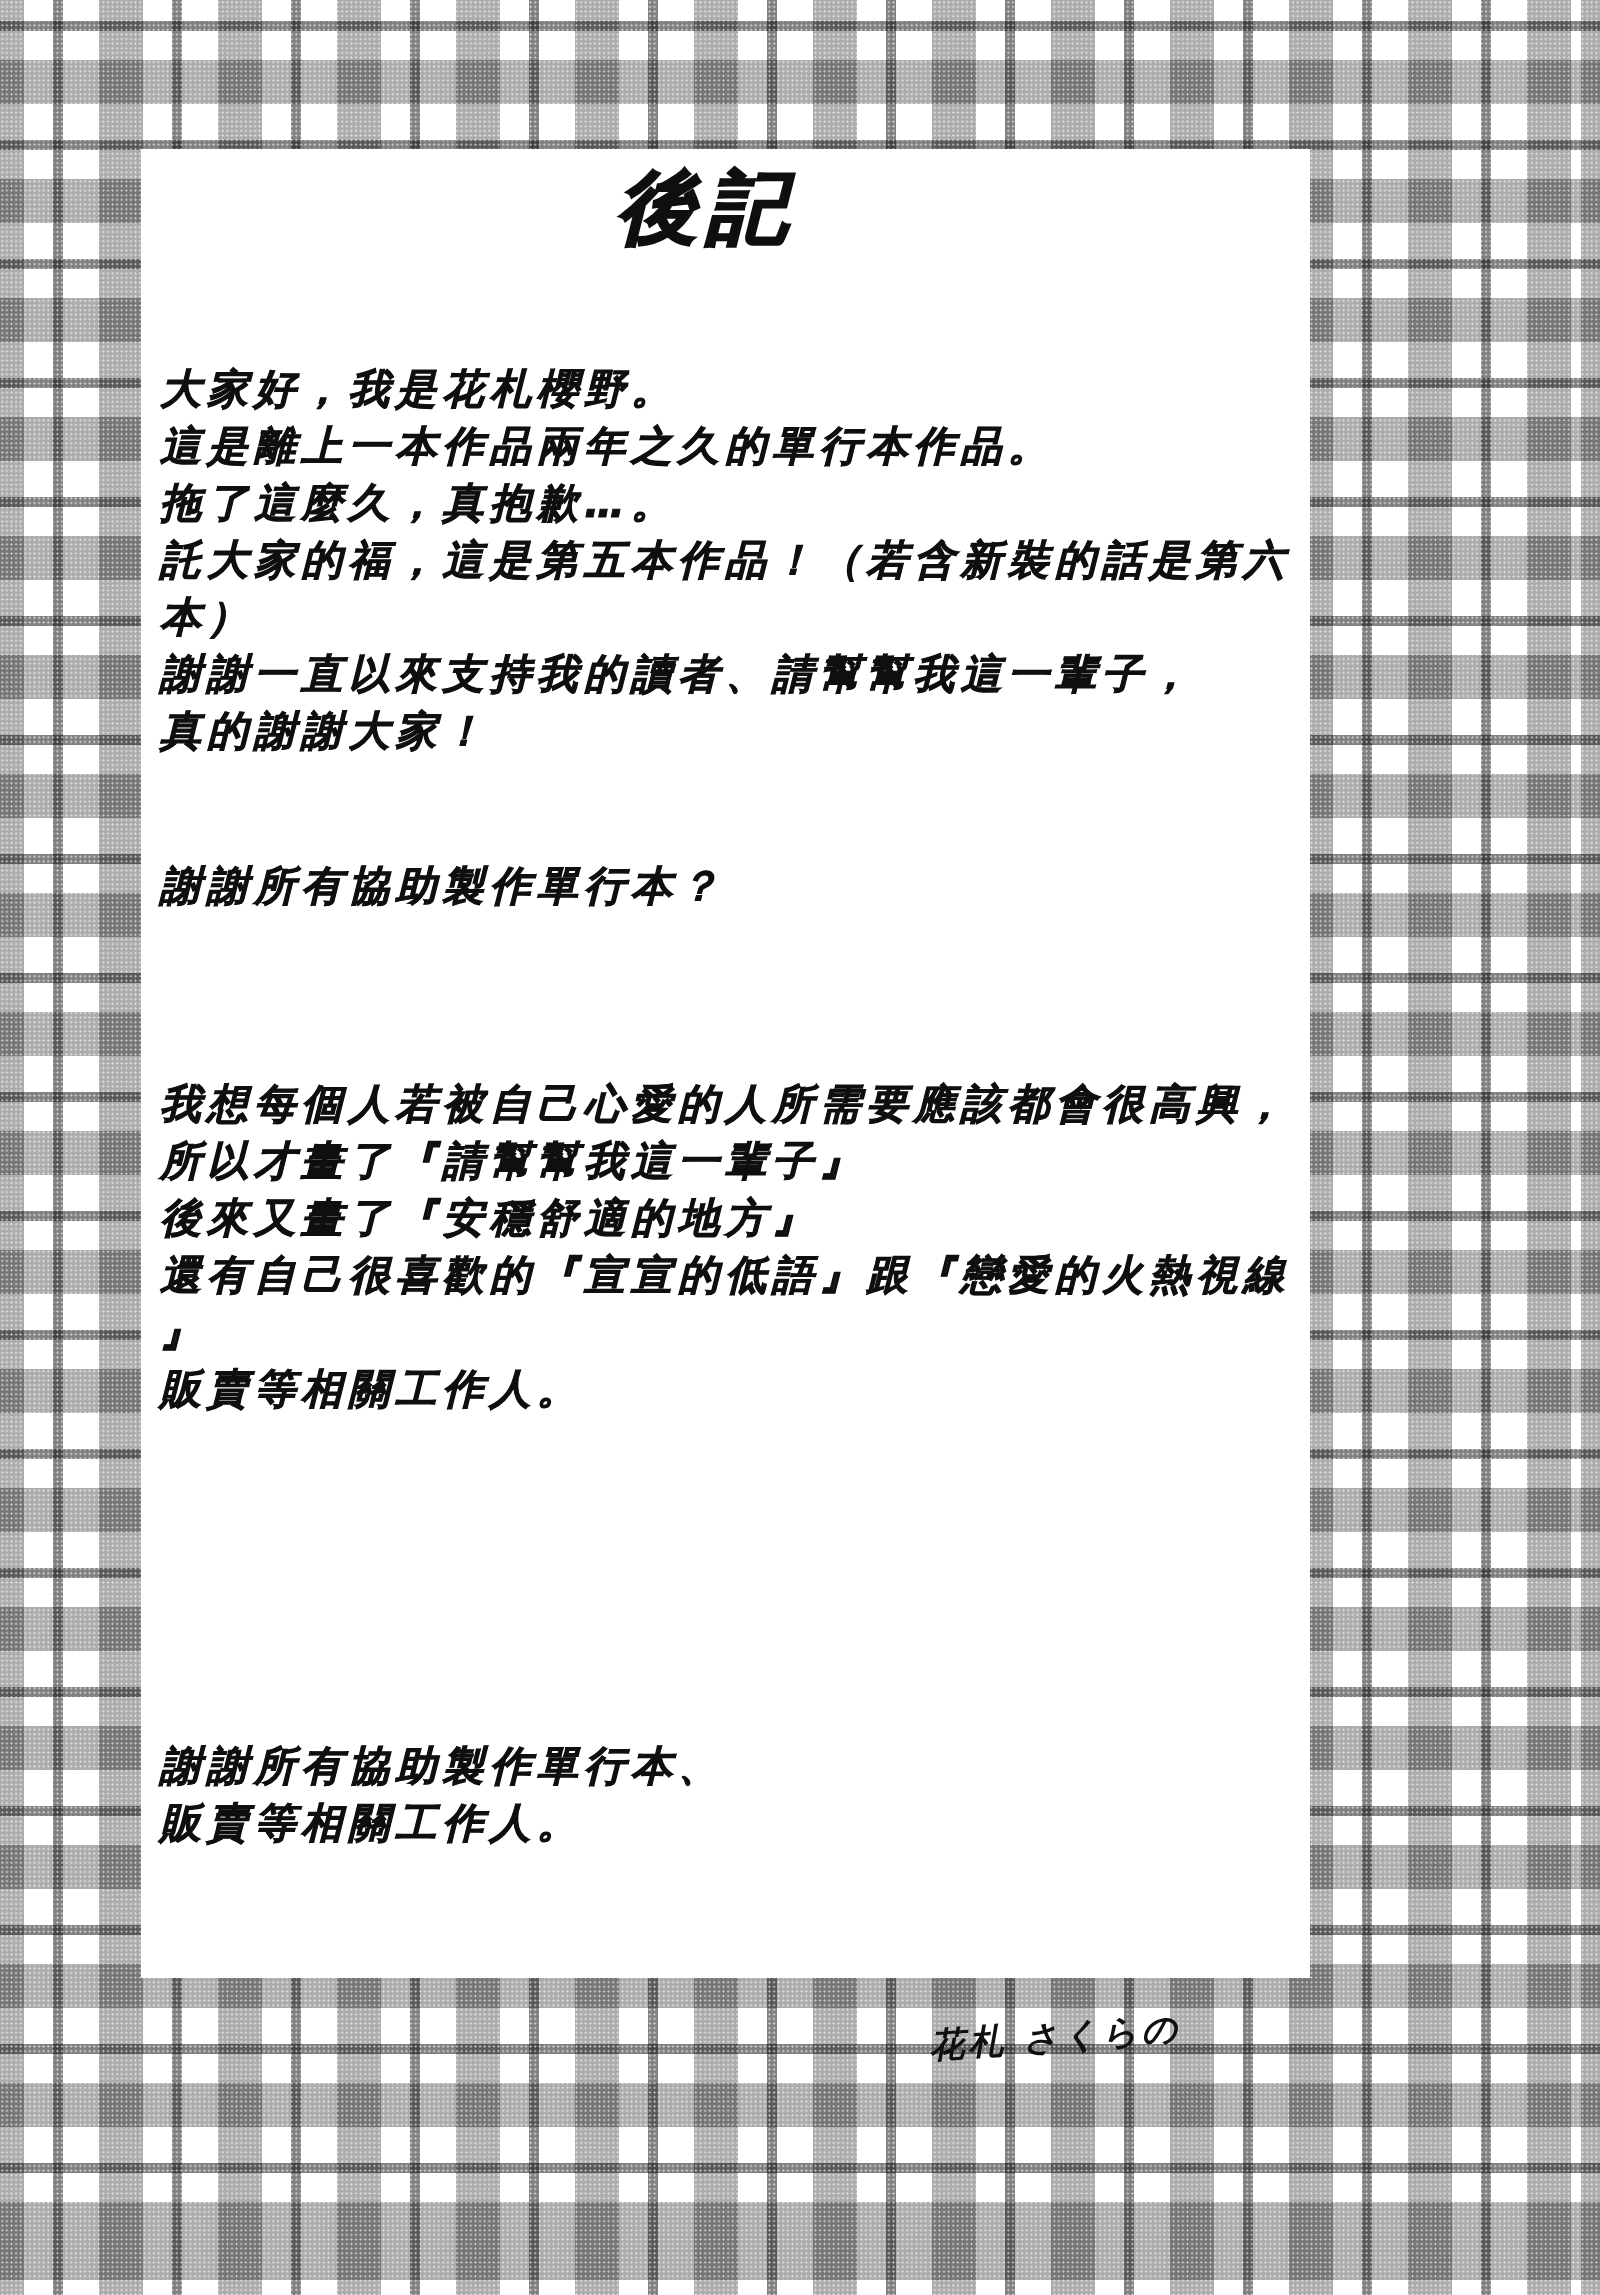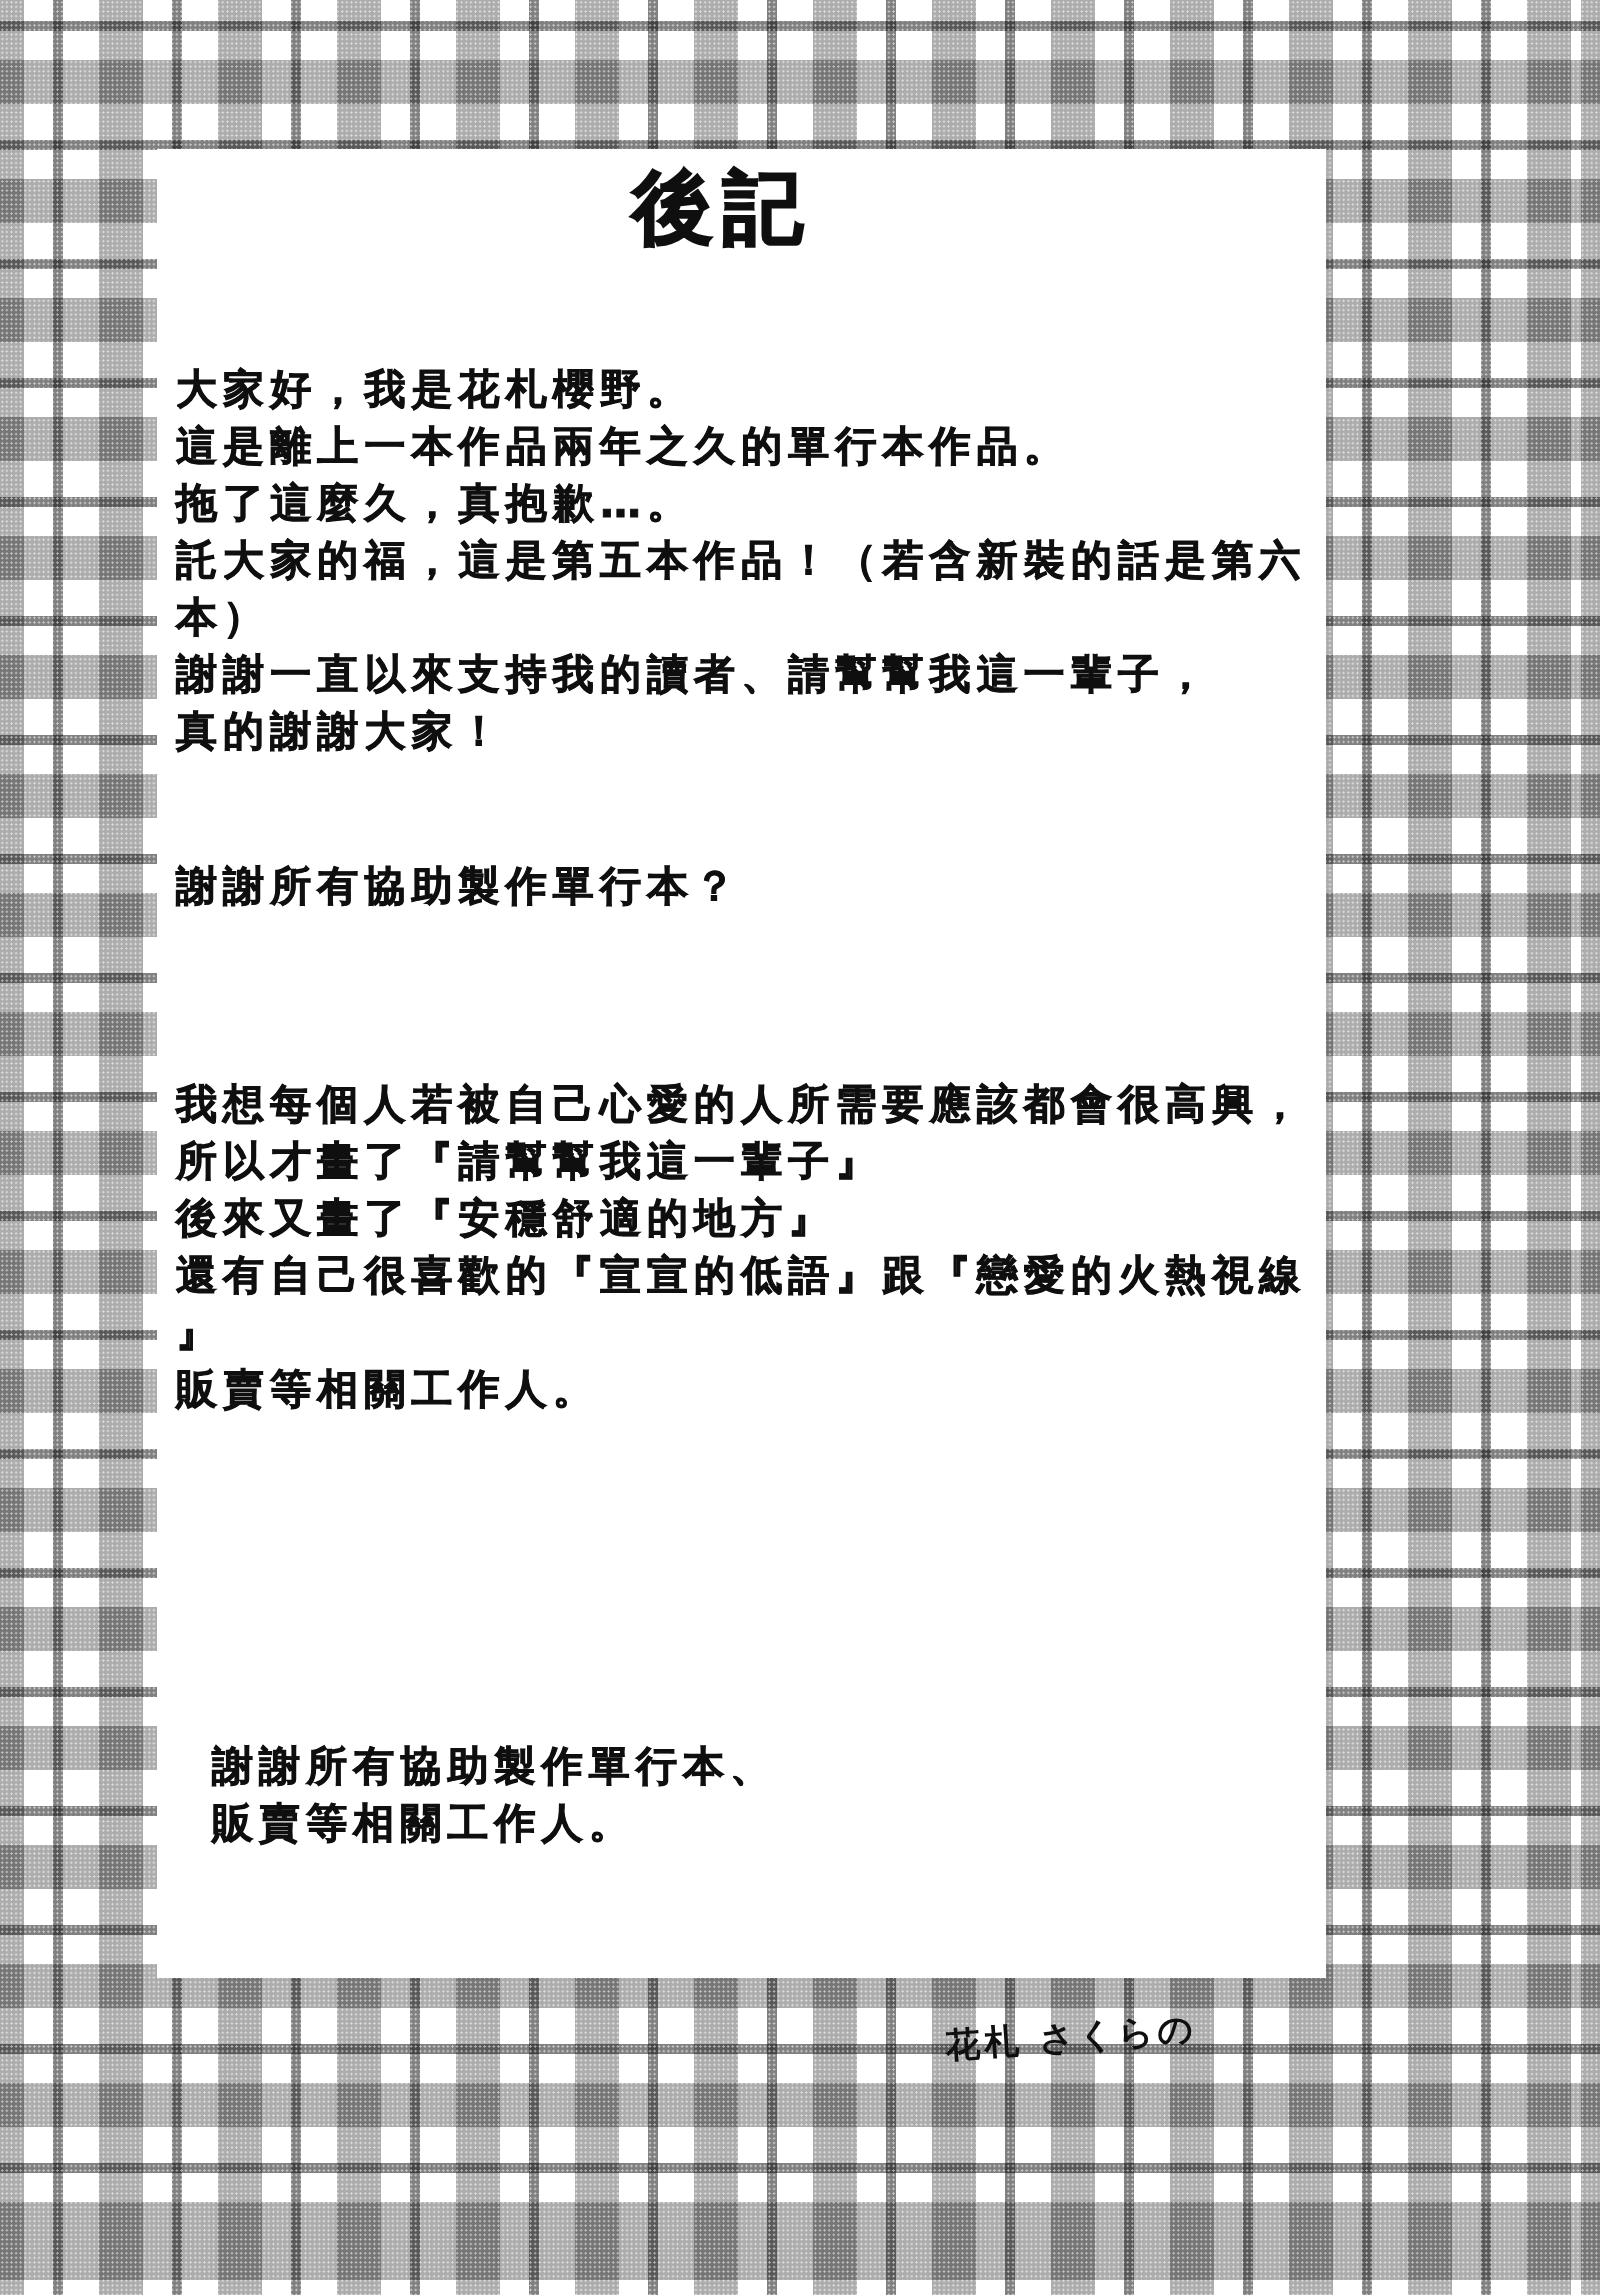--- a/index.html
+++ b/index.html
@@ -29,25 +29,26 @@
         rgba(0,0,0,0)      83px, rgba(0,0,0,0)       119px
       );
     background-size: 4.6px 4.6px, auto auto, auto auto;
     background-position: 0 0, -10.7px -49px, -20px 0;
     font-family: "DejaVu Sans", sans-serif;
     color: #0f0f0f;
   }
 
   .content {
     position: absolute;
-    left: 157px;
+    left: 141px;
     top: 149px;
     width: 1169px;
     height: 1829px;
     background: #ffffff;
+    font-style: italic;
   }
 
   .title {
     position: absolute;
     top: 6.1px;
     left: 0;
     width: 100%;
     text-align: center;
     font-size: 80px;
     font-weight: 900;
@@ -66,21 +67,21 @@
     letter-spacing: 6.1px;
     line-height: 57px;
     -webkit-text-stroke: 0.9px #0f0f0f;
   }
   .para .line { white-space: nowrap; }
 
   .p1 { top: 212px; }
   .p2 { top: 709px; }
   .p3 { top: 927px; }
   .p4 { top: 1371px; }
-  .p5 { top: 1589px; margin-left: 36px; }
+  .p5 { top: 1589px; }
 
   .signature {
     position: absolute;
     left: 788px;
     top: 1865px;
     font-size: 35px;
     font-weight: 700;
     letter-spacing: 3.8px;
     transform: rotate(-4deg);
     white-space: nowrap;

